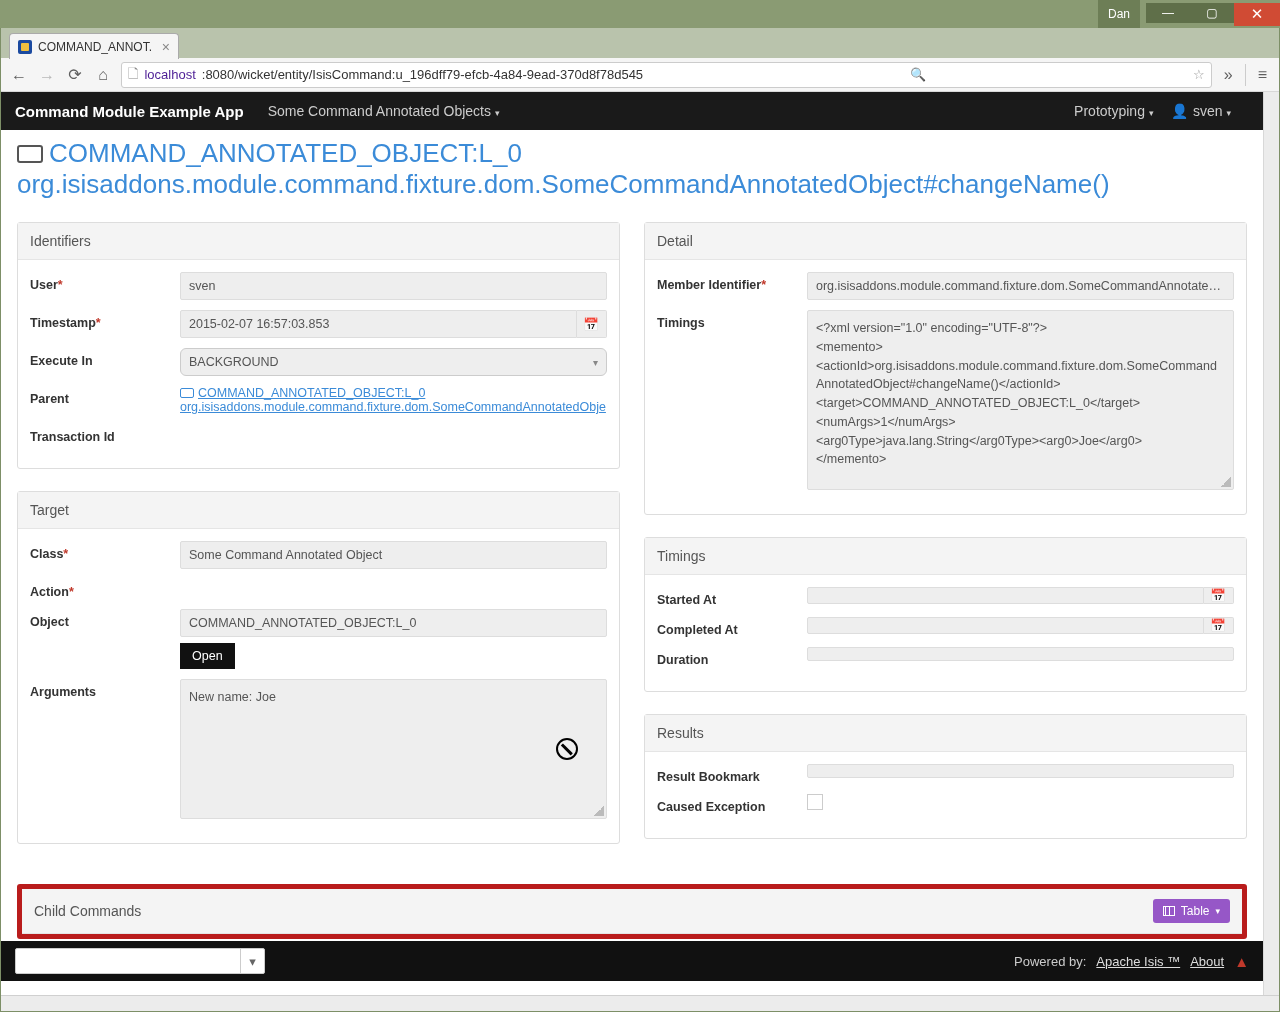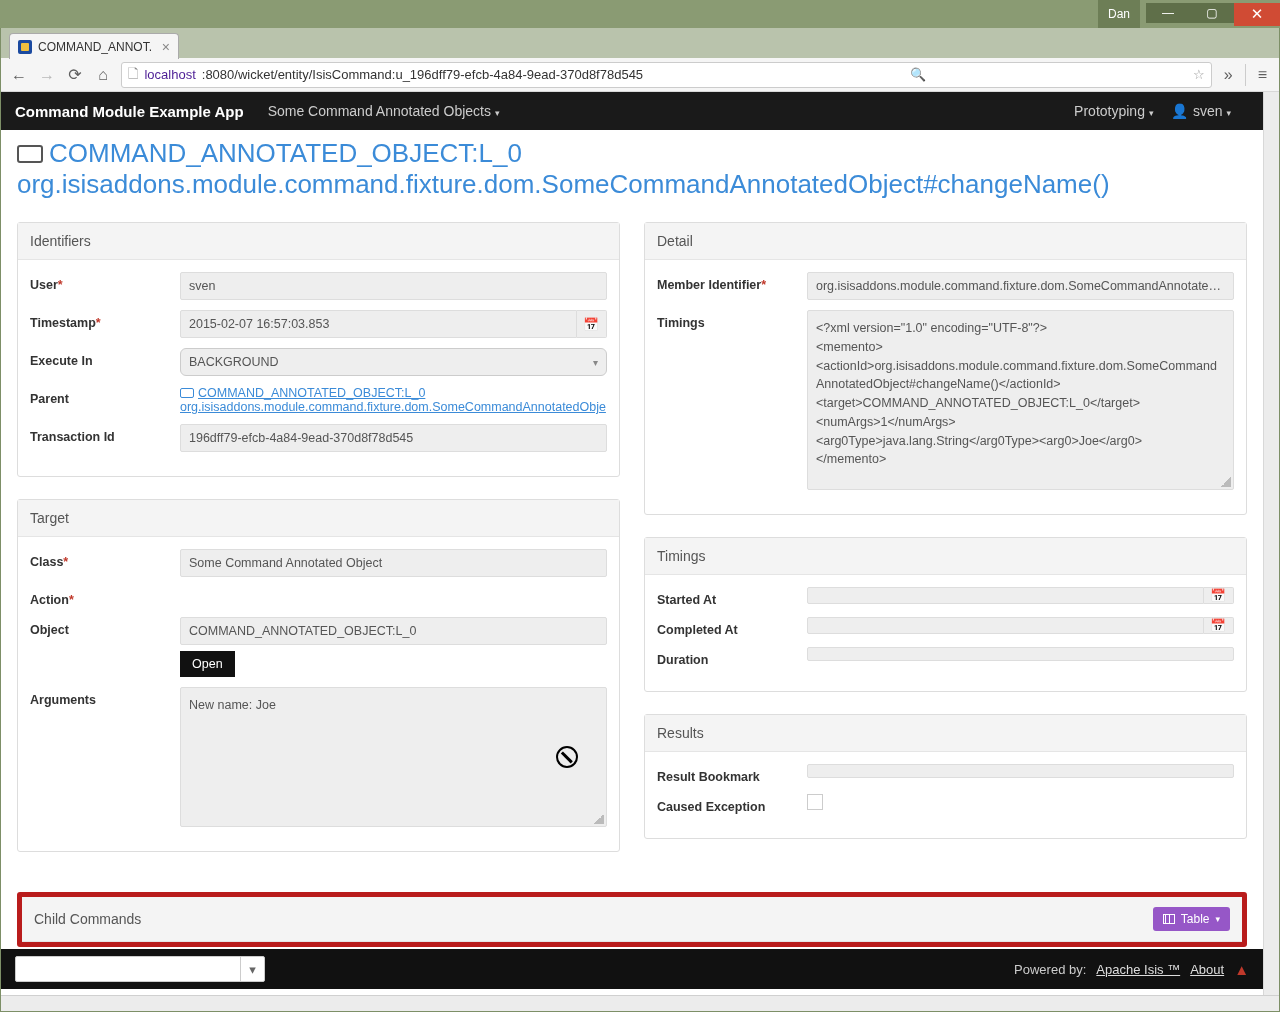--- a/index.html
+++ b/index.html
@@ -233,23 +233,20 @@
                   <div class="ctrl" style="overflow:hidden;">
                     <div class="link-row">
                       <span class="mini-icon"></span>
                       <a class="link" href="#">COMMAND_ANNOTATED_OBJECT:L_0</a>
                     </div>
                     <a class="link" href="#" style="display:block;white-space:nowrap;overflow:hidden;">org.isisaddons.module.command.fixture.dom.SomeCommandAnnotatedObje</a>
                   </div>
                 </div>
                 <div class="form-row">
                   <div class="lbl">Transaction Id</div>
-                  <div class="ctrl">
-                      <div class="ro-input">196dff79-efcb-4a84-9ead-370d8f78d545</div>
-                    </div>
                 </div>
               </div>
             </div>
 
             <div class="panel">
               <div class="panel-head">Target</div>
               <div class="panel-body">
                 <div class="form-row">
                   <div class="lbl"><span>Class</span><span class="req">*</span></div>
                   <div class="ctrl">

